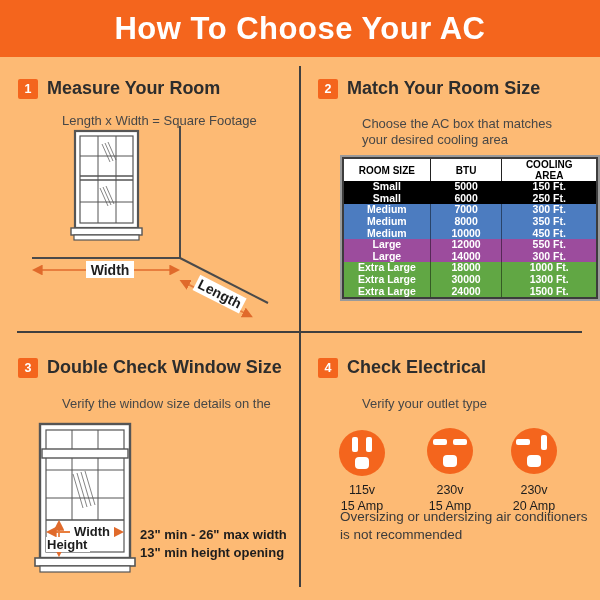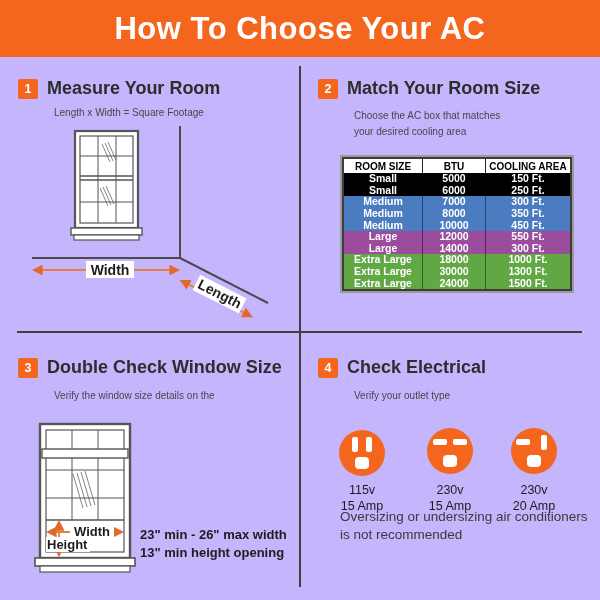--- a/index.html
+++ b/index.html
@@ -4,38 +4,38 @@
 <style>
   :root{
     --brand-orange:#f4651d;
     --arrow-orange:#e87e3e;
     --line-gray:#3f3f3f;
     --draw-gray:#555555;
     --heading:#2d2d2d;
     --subtext:#474747;
   }
   html,body{margin:0;padding:0;}
-  .canvas{position:relative;width:600px;height:600px;background:#c4b5fd;overflow:hidden;
+  .canvas{position:relative;width:600px;height:600px;background:#fdba74;overflow:hidden;
           font-family:"Liberation Sans",sans-serif;}
   .banner{position:absolute;left:0;top:0;width:600px;height:57px;background:var(--brand-orange);
           display:flex;align-items:center;justify-content:center;}
   .banner h1{margin:0;color:#fff;font-size:31px;font-weight:bold;letter-spacing:.5px;}
   .vdiv{position:absolute;left:299px;top:66px;width:2px;height:521px;background:var(--line-gray);}
   .hdiv{position:absolute;left:17px;top:331px;width:565px;height:2px;background:var(--line-gray);}
   .sec-head{position:absolute;display:flex;align-items:center;gap:9px;}
   .badge{width:20px;height:20px;background:var(--brand-orange);color:#fff;font-size:12.5px;
          font-weight:bold;display:flex;align-items:center;justify-content:center;border-radius:2px;flex:0 0 auto;}
   .sec-head h2{margin:0;font-size:18px;font-weight:bold;color:var(--heading);white-space:nowrap;}
-  .sub{position:absolute;margin:8px;font-size:10px;color:var(--subtext);line-height:16px;}
+  .sub{position:absolute;margin:16px;font-size:13px;color:var(--subtext);line-height:16px;}
   .illu{position:absolute;}
   
   .tbl-wrap{position:absolute;left:340px;top:155px;border:2px solid #9a9a9a;}
   table.room{border-collapse:collapse;border:2px solid #3c3c3c;table-layout:fixed;}
   table.room th{width:76px;background:#fff;color:#000;font-size:10px;font-weight:bold;
-                height:14px;padding:0 1px;border-left:1px solid #222;margin-top:7px;}
+                height:14px;padding:0 9px;border-left:1px solid #222;margin-top:7px;}
   table.room th:nth-child(2){width:60px;}
   table.room th:nth-child(3){width:82px;}
   table.room th:first-child{border-left:none;}
   table.room td{color:#fff;font-size:10.5px;font-weight:bold;height:11.6px;line-height:11px;
                 padding:0 1px;text-align:center;border-left:1px solid rgba(0,0,0,.45);}
   table.room td:first-child{border-left:none;}
   
   .dims{position:absolute;left:140px;top:526px;font-size:13px;font-weight:bold;color:#1d1d1d;line-height:18px;}
   .note{position:absolute;left:340px;top:508px;font-size:13.5px;color:#3a3a3a;line-height:18px;}
   

